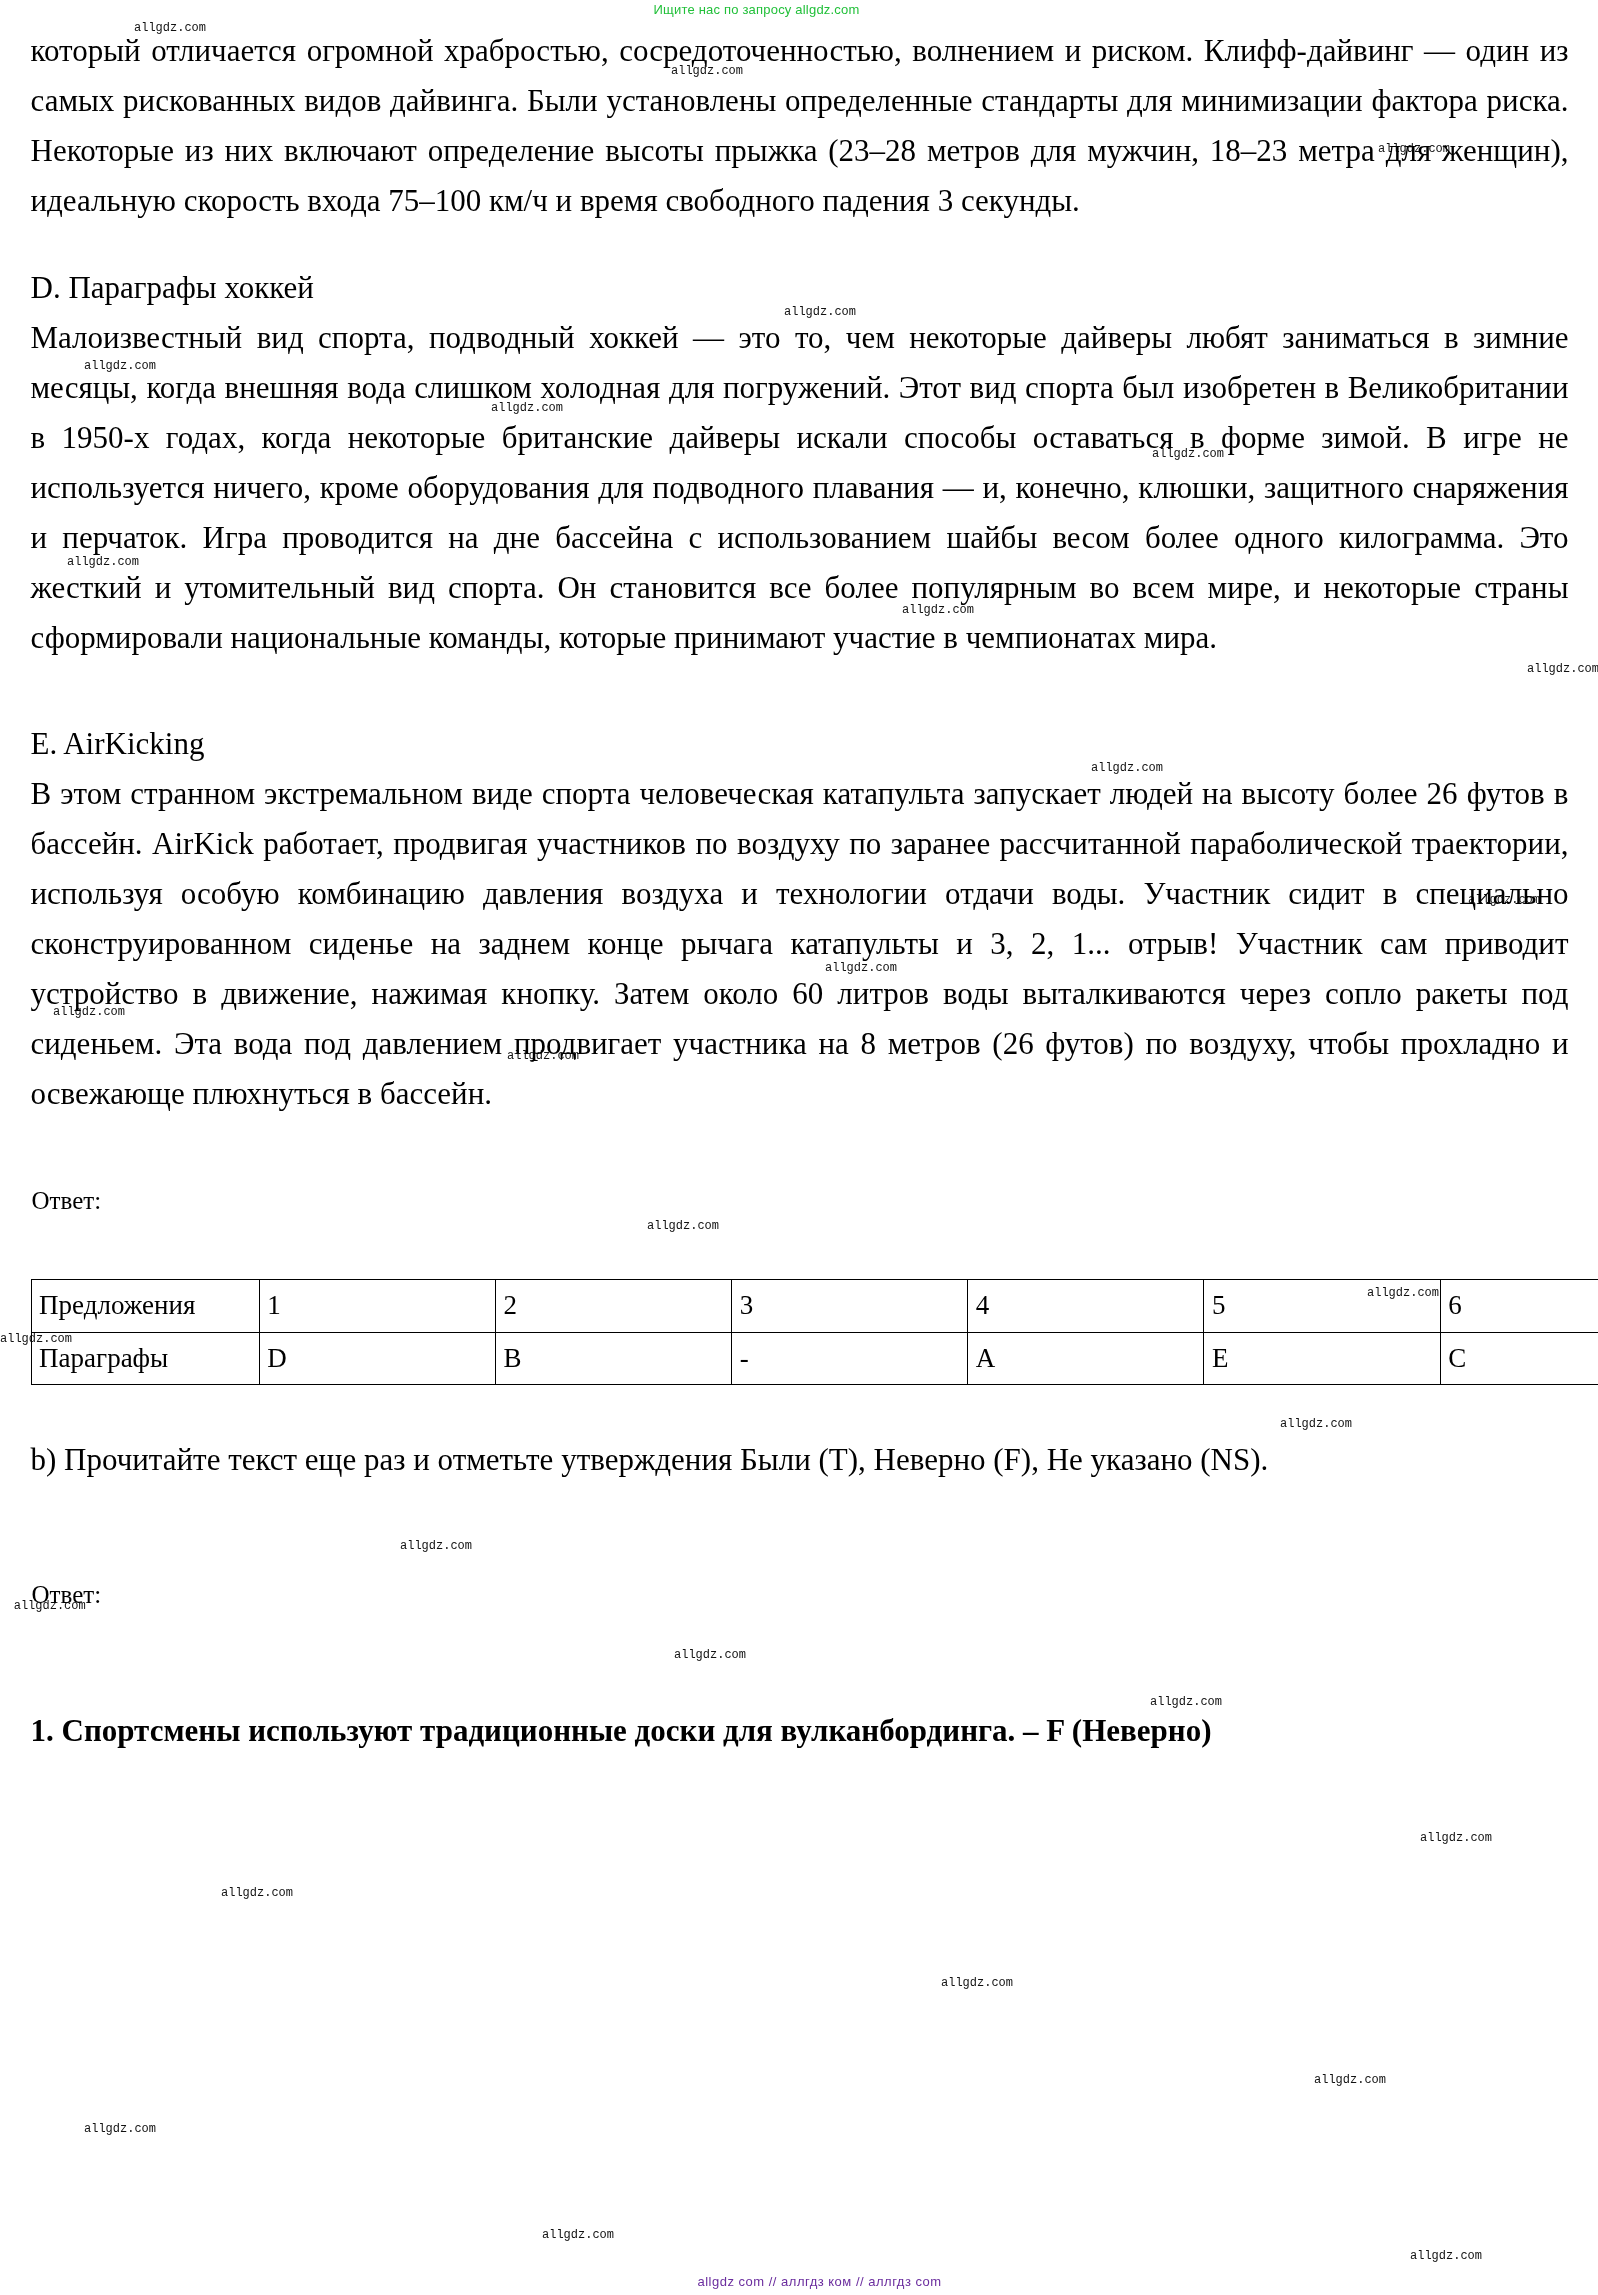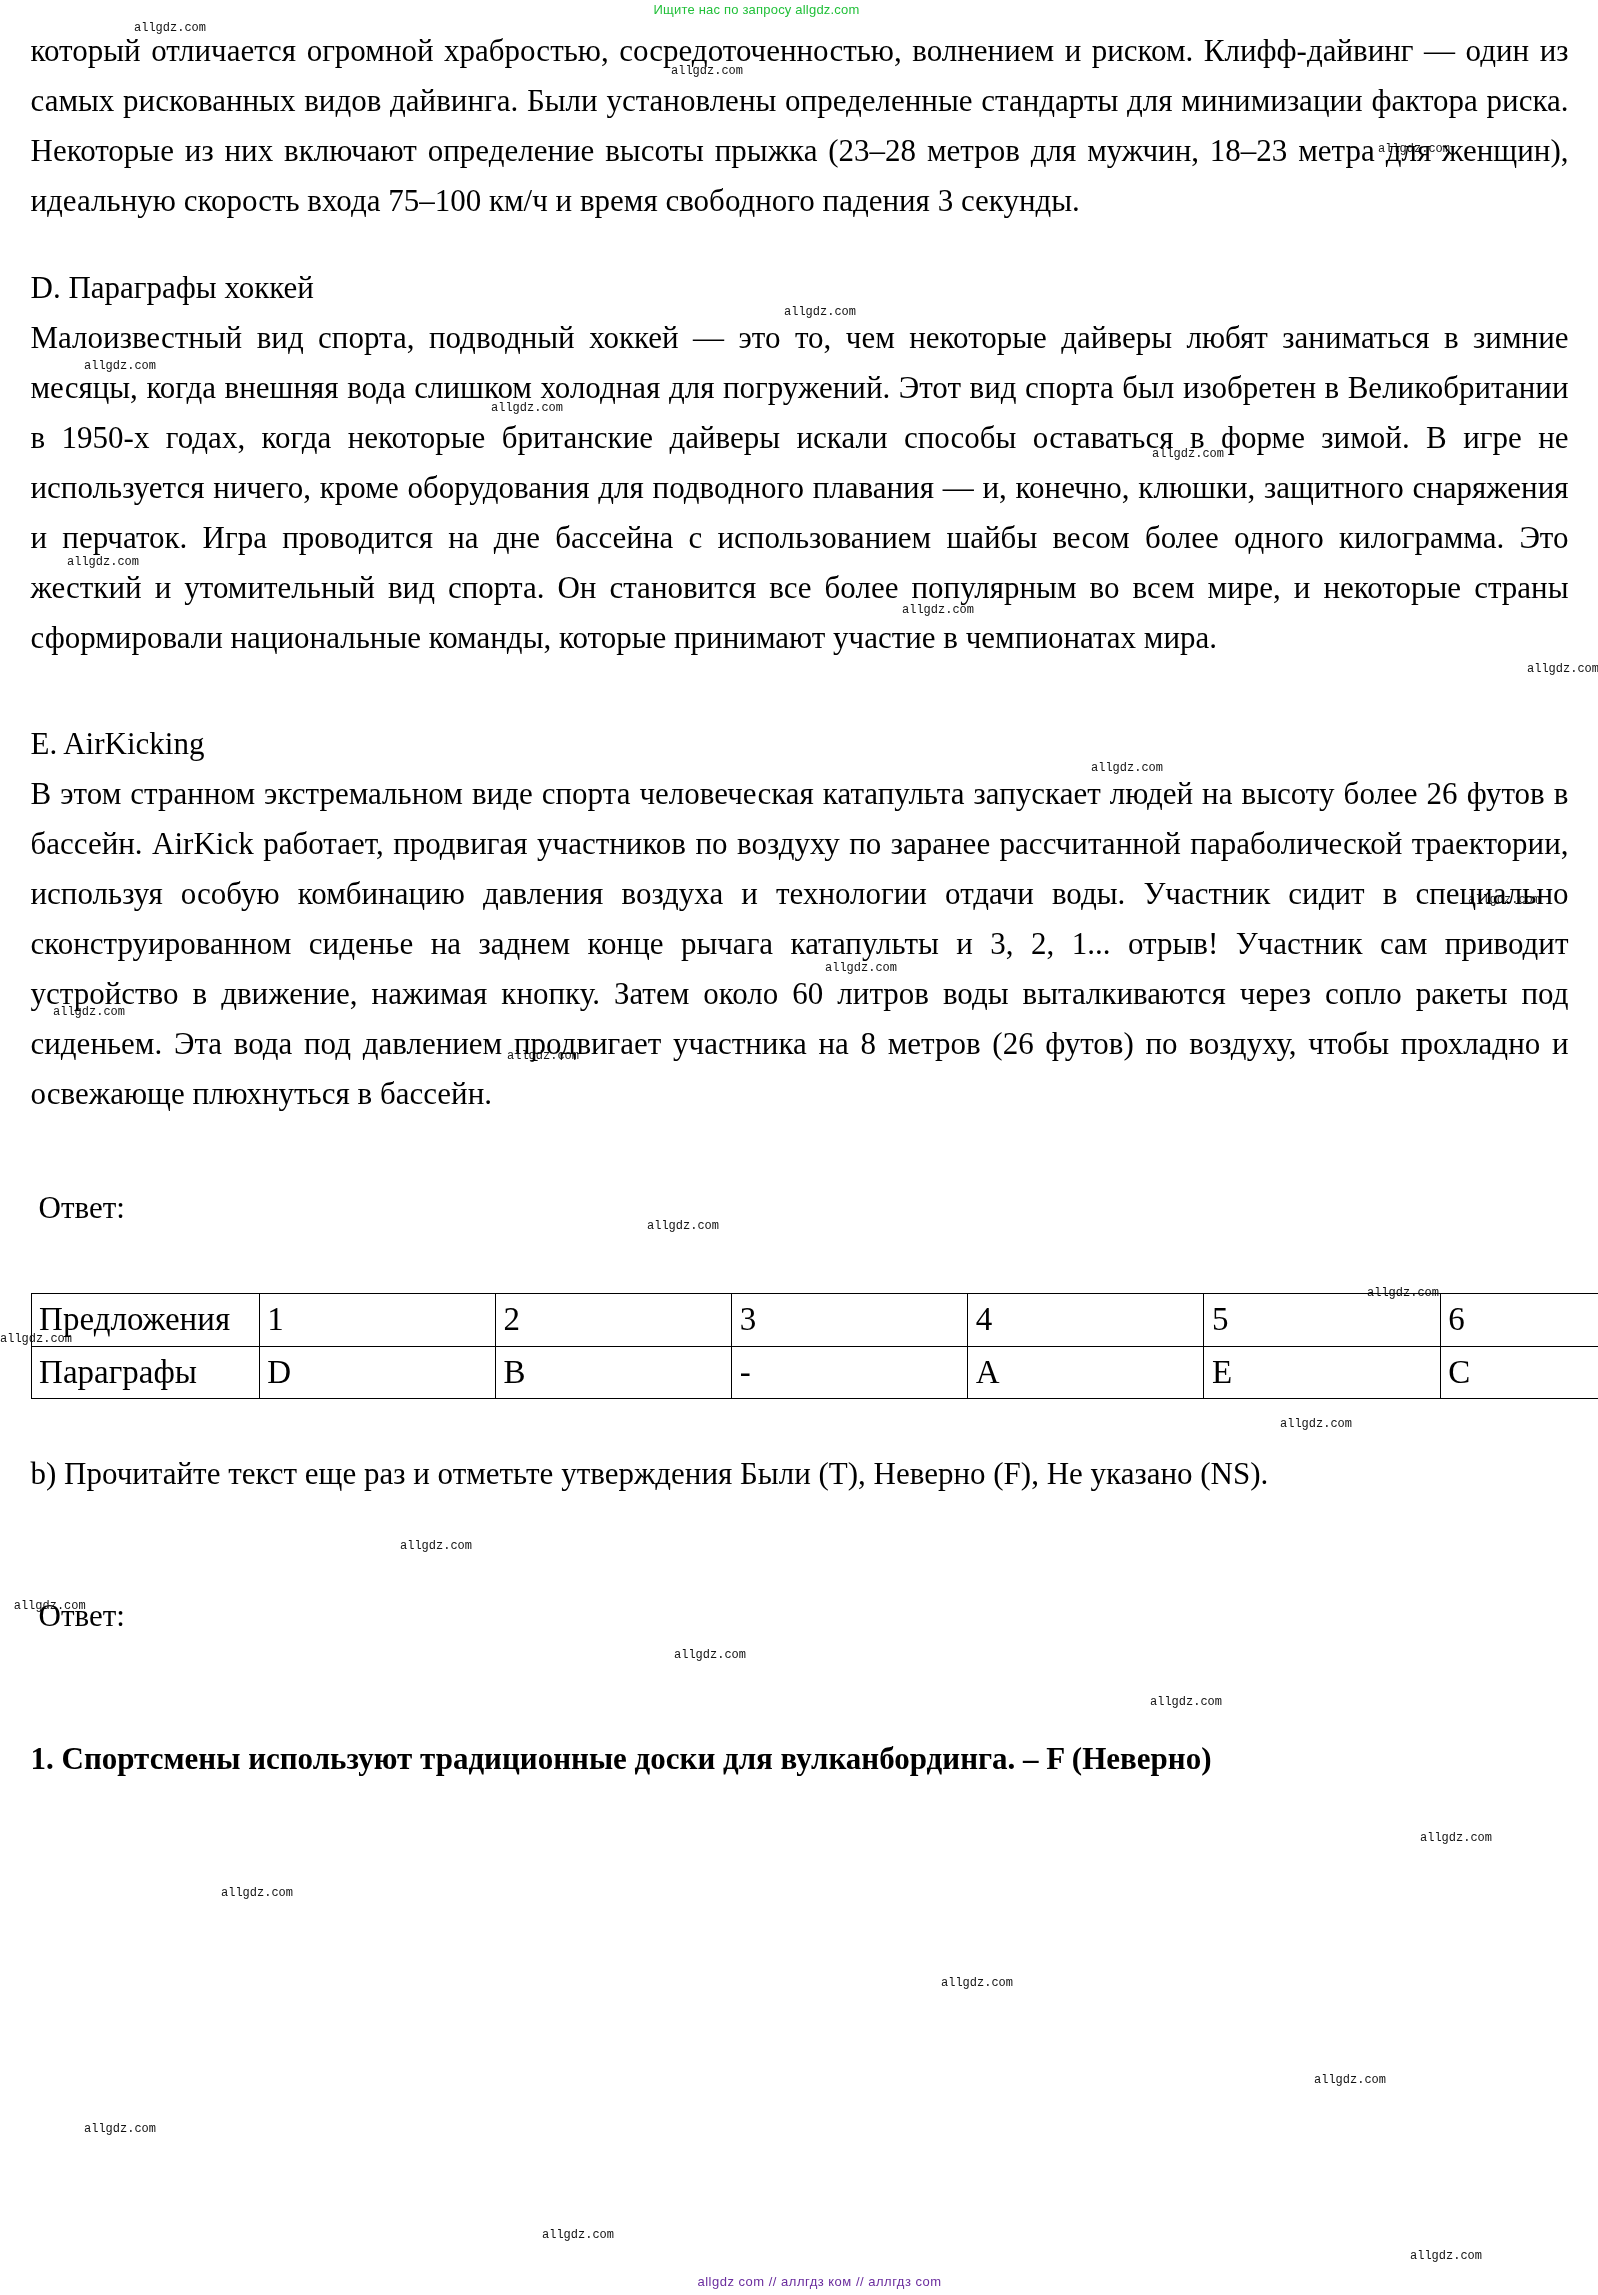--- a/index.html
+++ b/index.html
@@ -72,40 +72,40 @@
   p.body.lastline-left {
     text-align-last: left;
   }
   h3.sec {
     margin: 0;
     font-size: 31px;
     line-height: 50px;
     font-weight: normal;
   }
   .answer-label {
-    margin: 8px;
-    font-size: 31px;
+    margin: 1px;
+    font-size: 25px;
     line-height: 50px;
   }
   p.bold {
     font-weight: bold;
   }
   .spacer-md { height: 37px; }
   .spacer-lg { height: 56px; }
 
   
   table.ans-table {
     border-collapse: collapse;
     width: 1532px;
     margin: 0;
     table-layout: fixed;
   }
   table.ans-table td {
     border: 1.5px solid #000000;
-    font-size: 33px;
+    font-size: 27px;
     line-height: 38px;
     padding: 4.6px 7.6px 6.1px 7.6px;
     height: 41px;
     vertical-align: middle;
     text-align: left;
     white-space: nowrap;
   }
   table.ans-table td.rowhead { width: 212px; }
   table.ans-table td.cell { width: 220px; }
 </style>

